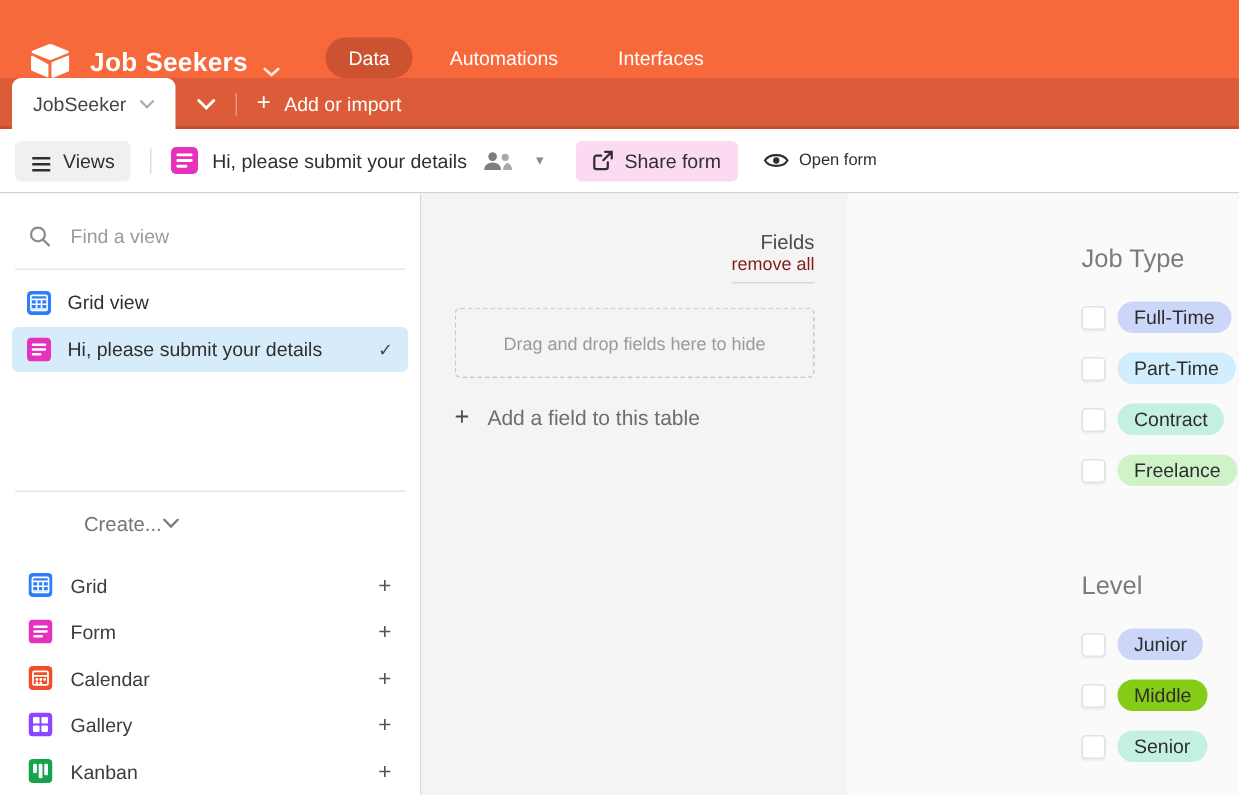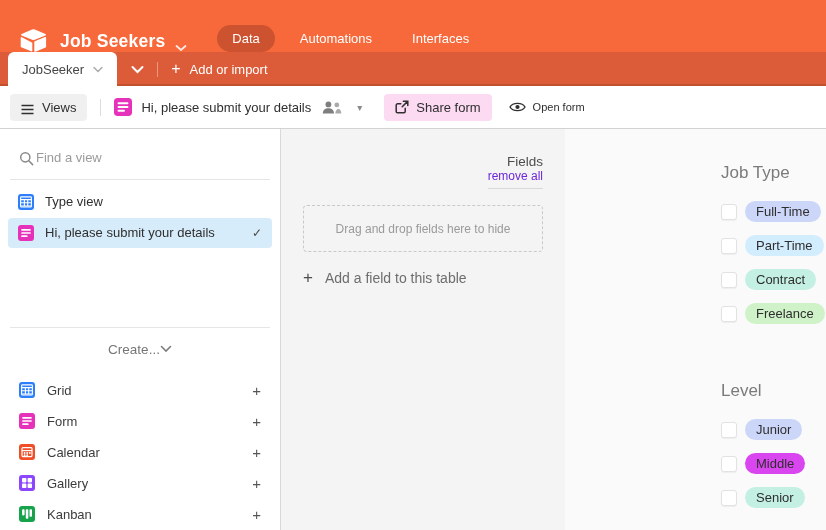--- a/index.html
+++ b/index.html
@@ -63,40 +63,40 @@
     border-radius: 4px; padding: 6px 11px; margin-left: 22px;
     font-size: 13px; color: #2f2f2f; cursor: pointer;
   }
   .open-btn { display: flex; align-items: center; gap: 7px; margin-left: 17px; font-size: 11px; color: #2f2f2f; cursor: pointer; }
 
   
   .content { flex: 1; display: flex; min-height: 0; }
 
   
   .sidebar { width: 281px; flex: 0 0 281px; background: #fff; border-right: 1px solid #d9d9d9; display: flex; flex-direction: column; padding-top: 12px; }
-  .search-row { display: flex; align-items: flex-end; padding: 8px 18px 13px 19px; }
+  .search-row { display: flex; align-items: center; gap: 11px; padding: 8px 18px 13px 19px; }
   .search-input { border: none; outline: none; flex: 1; font-size: 13px; color: #333; font-family: inherit; background: transparent; }
   .search-input::placeholder { color: #9b9b9b; }
   .sb-divider { height: 1px; background: #e6e6e6; margin: 0 10px; }
   .view-list { padding: 7px 8px 0 8px; }
   .view-item { display: flex; align-items: center; gap: 11px; height: 30px; padding: 0 10px; border-radius: 4px; font-size: 13px; color: #2f2f2f; cursor: pointer; margin-bottom: 1px; }
   .view-item.selected { background: #d7ecfa; }
   .view-check { margin-left: auto; color: #4a4a4a; font-size: 12px; }
   .sb-spacer { height: 80px; }
-  .create-head { display: flex; align-items: center; justify-content: center; padding: 14px 19px 10px 19px; color: #767676; font-size: 13.5px; cursor: pointer; }
+  .create-head { display: flex; align-items: center; justify-content: flex-start; padding: 14px 19px 10px 19px; color: #767676; font-size: 13.5px; cursor: pointer; margin-left: 37px; }
   .create-list { padding: 8px 8px 0 8px; }
   .create-item { display: flex; align-items: center; gap: 12px; height: 31px; padding: 0 11px; font-size: 13px; color: #3c3c3c; border-radius: 4px; cursor: pointer; }
   .row-plus { margin-left: auto; color: #555; font-size: 15px; cursor: pointer; }
   .vicon { width: 16px; height: 16px; flex: 0 0 auto; }
 
   
   .fields-panel { width: 284px; flex: 0 0 284px; background: #f4f4f4; padding: 25px 22px 0 22px; }
   .fields-head { display: flex; justify-content: space-between; align-items: flex-end; flex-direction: column; }
   .fields-title { font-size: 13.5px; color: #4d4d4d; }
-  .remove-all { font-size: 12px; color: #6d28d9; border-bottom: 1px solid #d8d8d8; padding-bottom: 5px; cursor: pointer; }
+  .remove-all { font-size: 12px; color: #7f1d1d; border-bottom: 1px solid #d8d8d8; padding-bottom: 5px; cursor: pointer; }
   .dropzone {
     margin-top: 16px; height: 47px; border: 1px dashed #c9c9c9; border-radius: 4px;
     display: flex; align-items: center; justify-content: center;
     font-size: 12px; color: #9a9a9a;
   }
   .add-field { margin-top: 17px; display: flex; align-items: center; gap: 12px; font-size: 14px; color: #6d6d6d; cursor: pointer; }
   .add-field .plus-glyph { color: #4c4c4c; font-size: 17px; line-height: 1; }
 
   
   .preview-panel { flex: 1; background: #fafafa; padding: 34px 0 0 156px; overflow: hidden; }
@@ -205,21 +205,21 @@
       </div>
       <div class="sb-divider"></div>
 
       <div class="view-list">
         <div class="view-item">
           <svg class="vicon" viewBox="0 0 16 16">
             <rect width="16" height="16" rx="3" fill="#2d7ff9"></rect>
             <path d="M3 5.6 H13 M3 8.8 H13 M3 12 H13 M6.4 5.6 V12 M9.7 5.6 V12" stroke="#fff" stroke-width="1.1"></path>
             <rect x="2.6" y="2.9" width="10.8" height="10.1" rx="0.8" fill="none" stroke="#fff" stroke-width="1.1"></rect>
           </svg>
-          <span>Type view</span>
+          <span>Grid view</span>
         </div>
         <div class="view-item selected">
           <svg class="vicon" viewBox="0 0 16 16">
             <rect width="16" height="16" rx="3" fill="#e632ba"></rect>
             <path d="M4 4.8h8 M4 8h8 M4 11.2h4.8" stroke="#fff" stroke-width="1.7" stroke-linecap="round"></path>
           </svg>
           <span>Hi, please submit your details</span>
           <span class="view-check">✓</span>
         </div>
       </div>
@@ -327,21 +327,21 @@
       </div>
 
       <div class="pv-section second">
         <div class="pv-section-title">Level</div>
         <div class="opt-row">
           <span class="checkbox"></span>
           <span class="pill" style="background-color: rgb(204, 214, 249);">Junior</span>
         </div>
         <div class="opt-row">
           <span class="checkbox"></span>
-          <span class="pill" style="background-color: #d946ef;">Middle</span>
+          <span class="pill" style="background-color: #84cc16;">Middle</span>
         </div>
         <div class="opt-row">
           <span class="checkbox"></span>
           <span class="pill" style="background-color: rgb(195, 240, 226);">Senior</span>
         </div>
       </div>
 
     </div>
   </div>
 </div>

